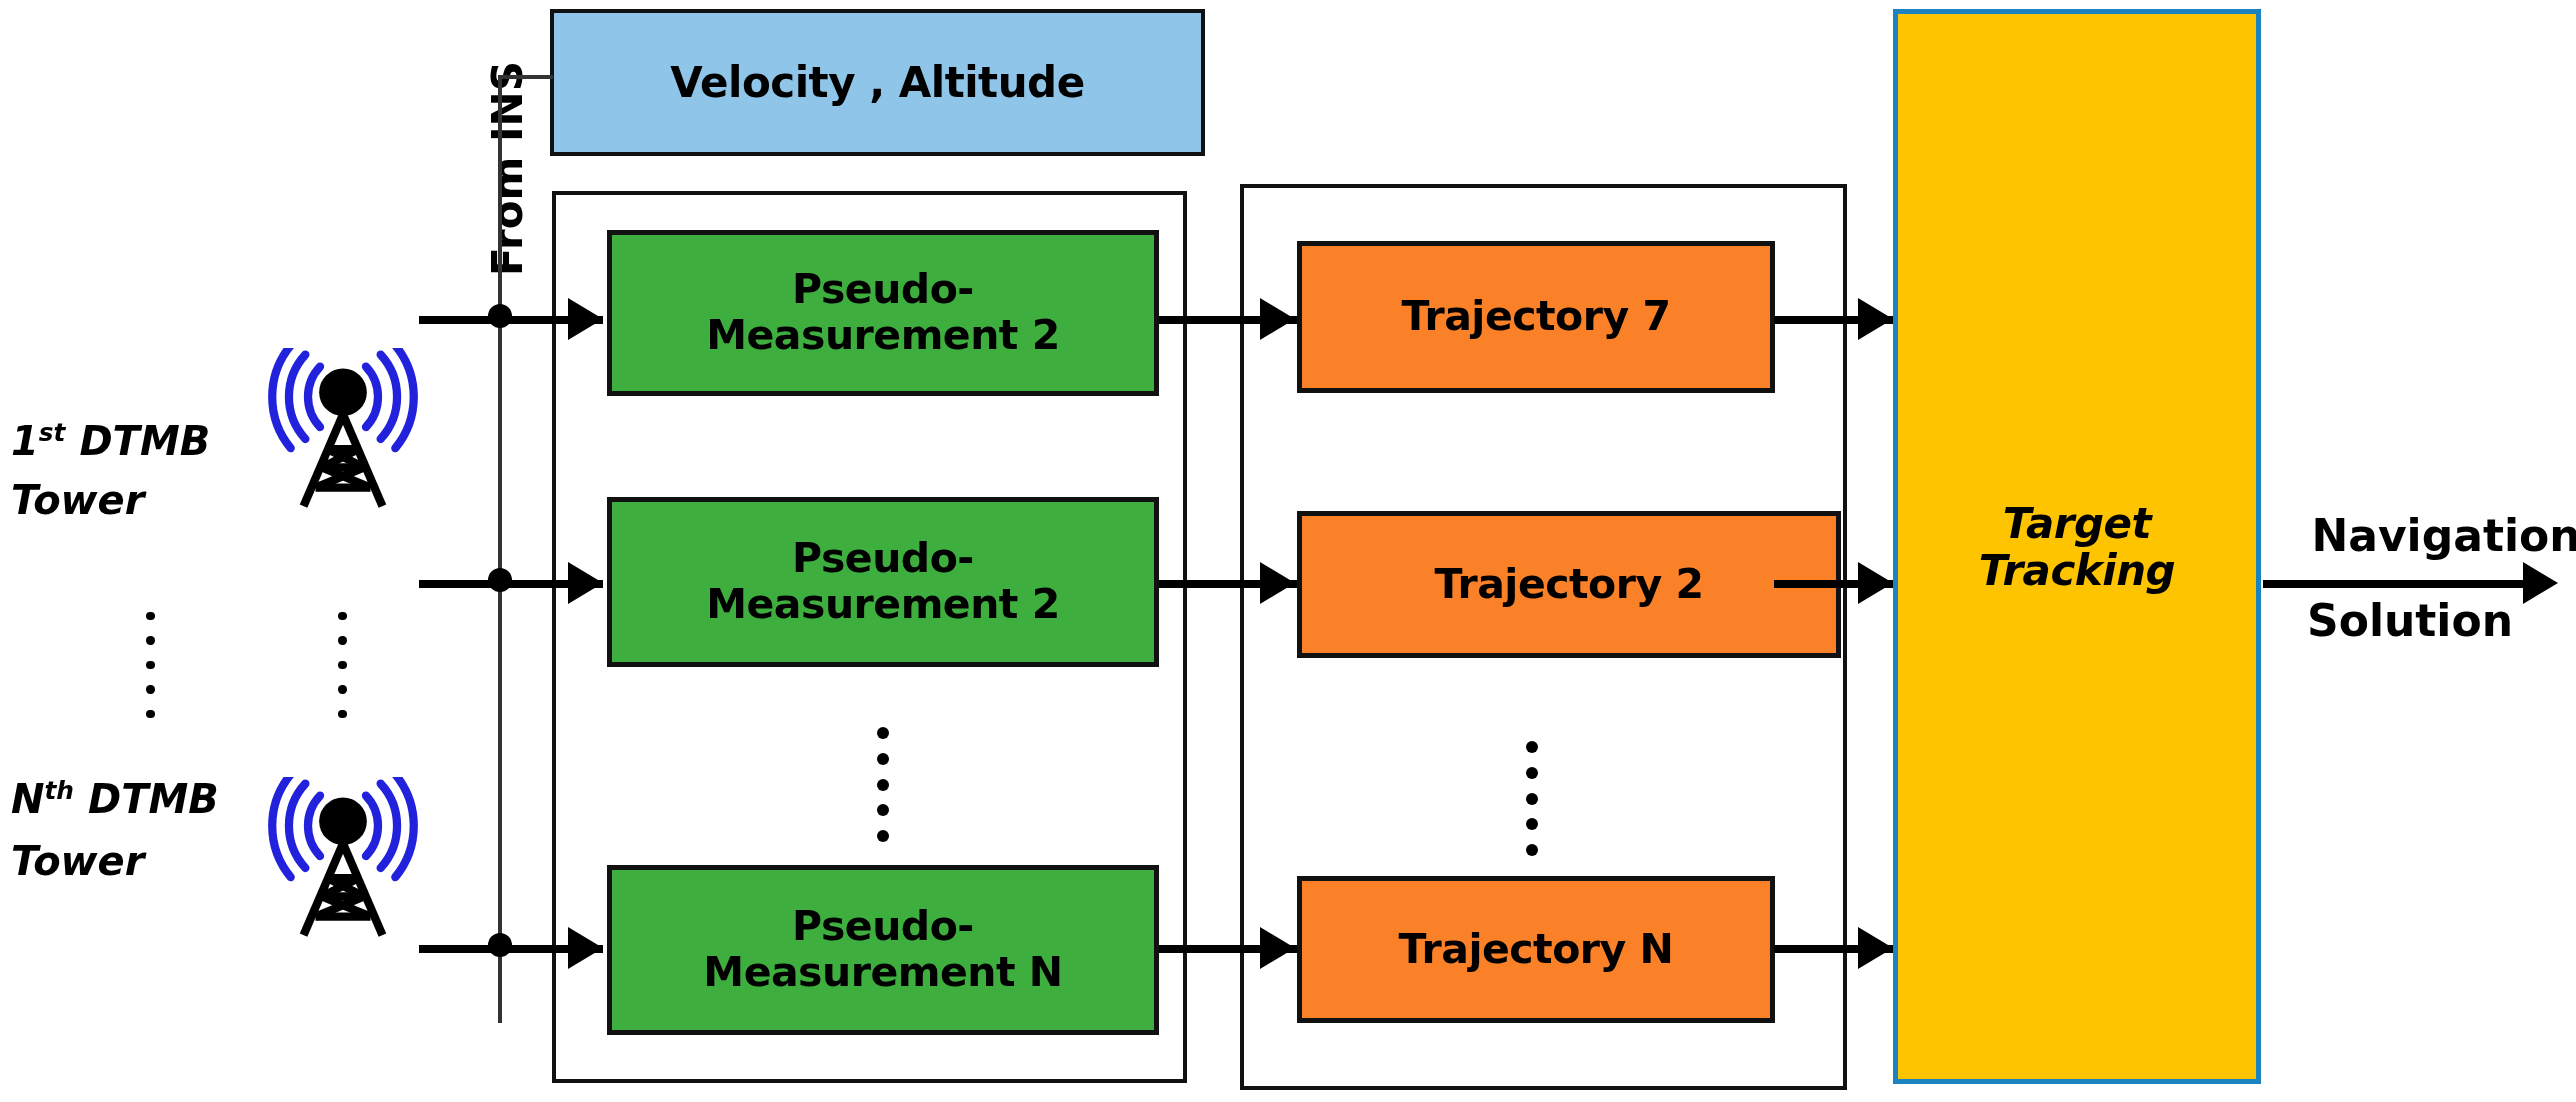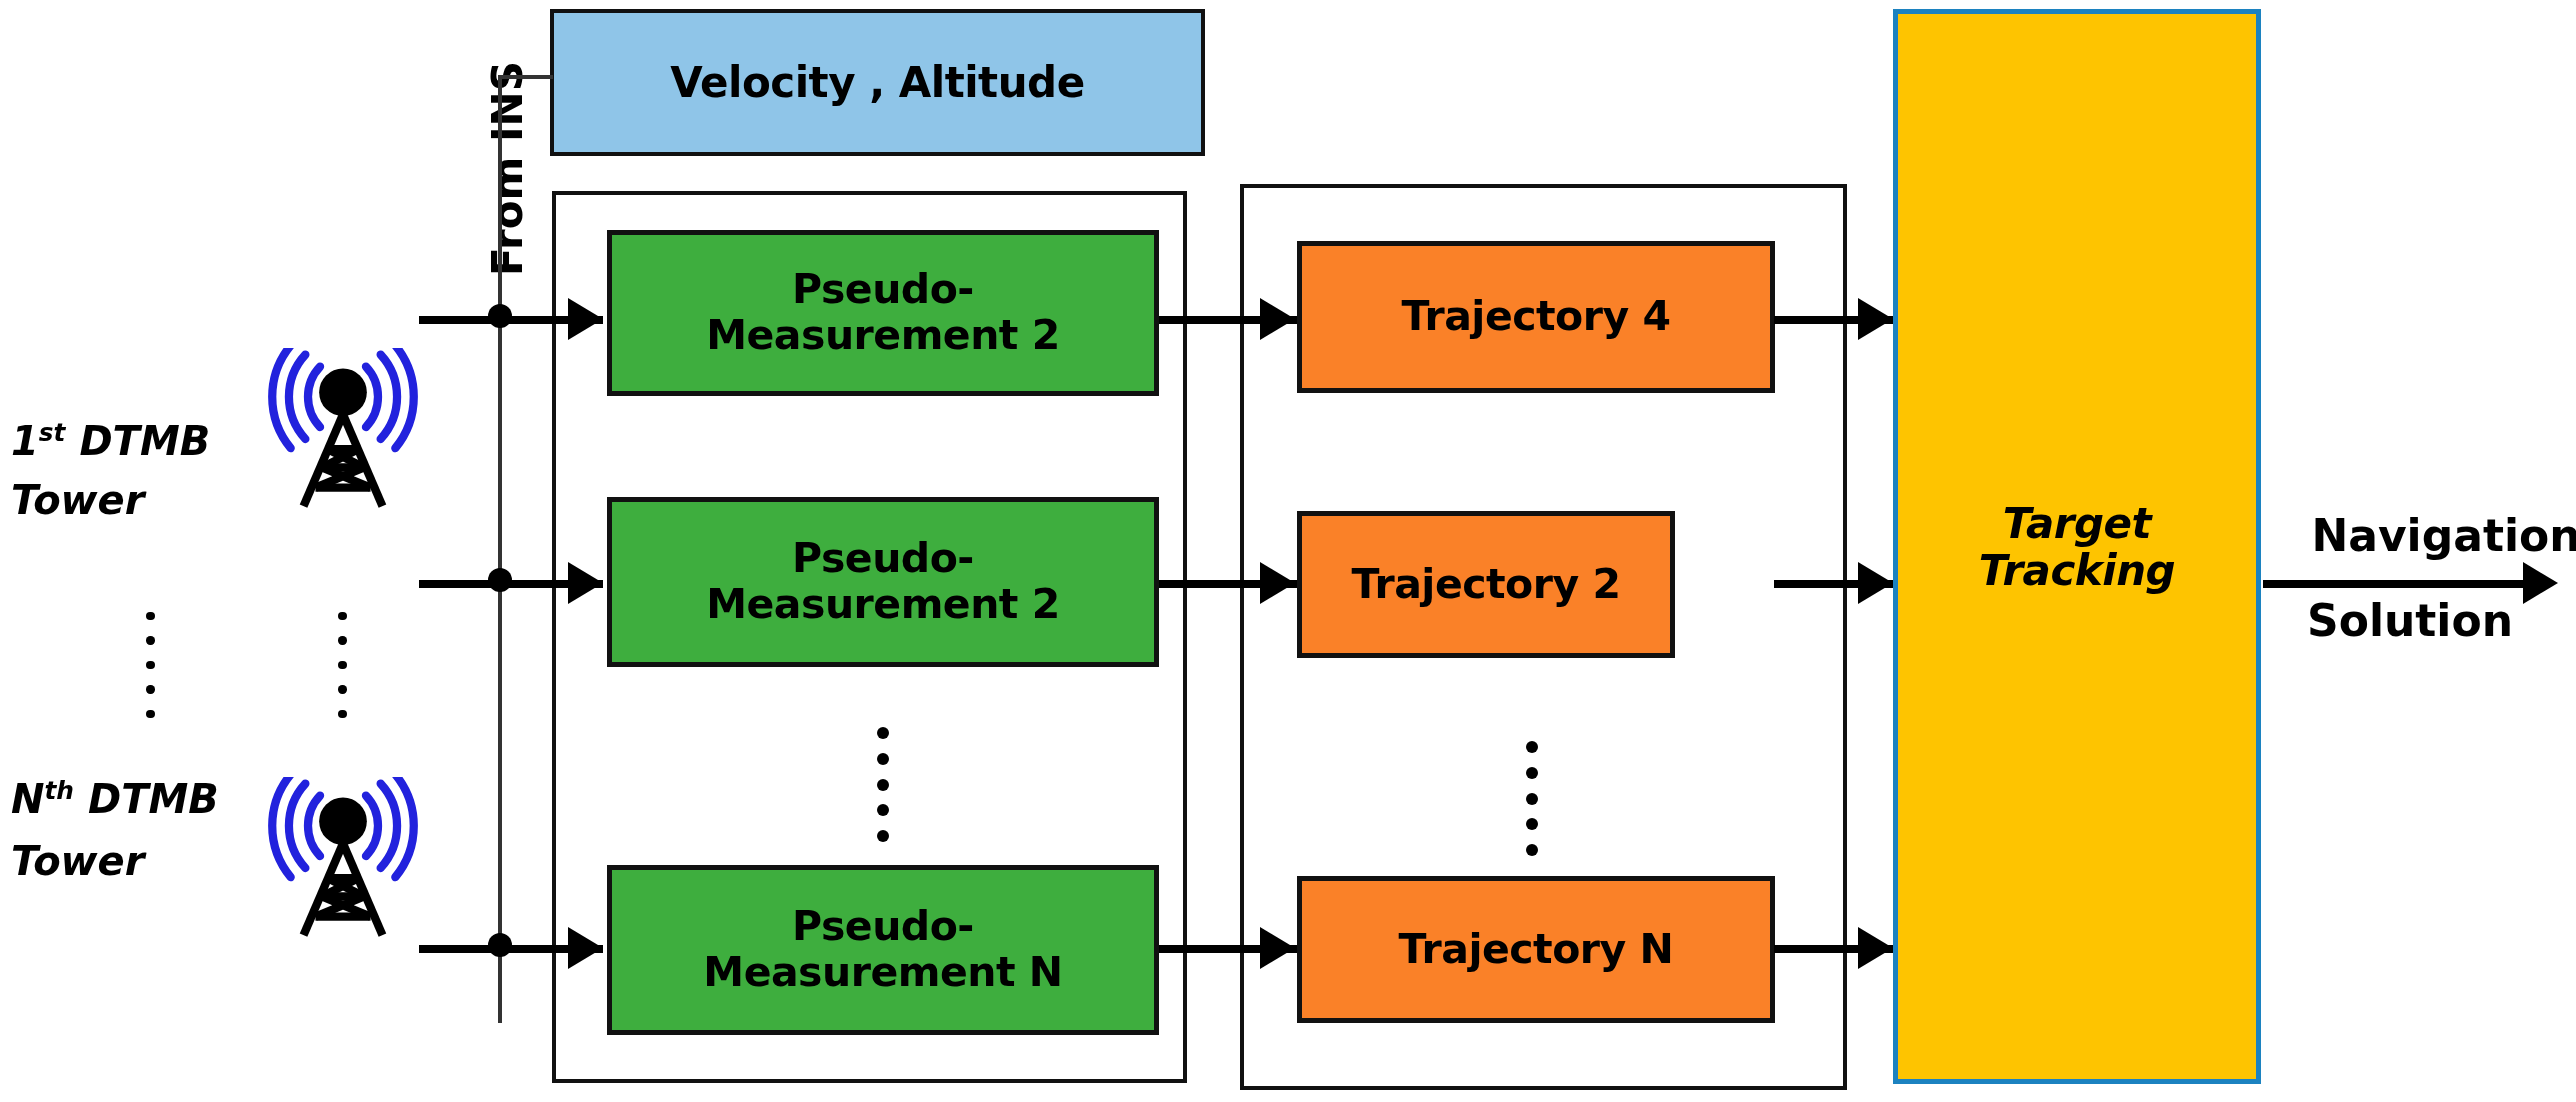--- a/index.html
+++ b/index.html
@@ -159,39 +159,39 @@
 
   <div class="blk blk-green" style="left:607px; top:230px; width:552px; height:166px; flex-direction:column;">
     <span>Pseudo-</span>
     <span>Measurement 2</span>
   </div>
 
   <div class="wire-h" style="left:1159px; top:316px; width:143px;"></div>
   <div class="arrow-head" style="left:1260px; top:298px;"></div>
 
   <div class="blk blk-orange" style="left:1297px; top:241px; width:478px; height:152px;">
-    <span>Trajectory 4</span>
+    <span>Trajectory 7</span>
   </div>
 
   <div class="wire-h" style="left:1774px; top:316px; width:129px;"></div>
   <div class="arrow-head" style="left:1858px; top:298px;"></div>
 
   <div class="wire-h" style="left:419px; top:580px; width:184px;"></div>
   <div class="dot-junction" style="left:488px; top:568px;"></div>
   <div class="arrow-head" style="left:568px; top:562px;"></div>
 
   <div class="blk blk-green" style="left:607px; top:497px; width:552px; height:170px; flex-direction:column;">
     <span>Pseudo-</span>
     <span>Measurement 2</span>
   </div>
 
   <div class="wire-h" style="left:1159px; top:580px; width:143px;"></div>
   <div class="arrow-head" style="left:1260px; top:562px;"></div>
 
-  <div class="blk blk-orange" style="left:1297px; top:511px; width:378px; height:147px;text-align:center;">
+  <div class="blk blk-orange" style="left:1297px; top:511px; width:544px; height:147px;text-align:center;">
     <span>Trajectory 2</span>
   </div>
 
   <div class="wire-h" style="left:1774px; top:580px; width:129px;"></div>
   <div class="arrow-head" style="left:1858px; top:562px;"></div>
 
   <div class="vdots" style="left:876px; top:727px; width:14.7px; height:115px;">
     <i></i>
       <i></i>
       <i></i>

